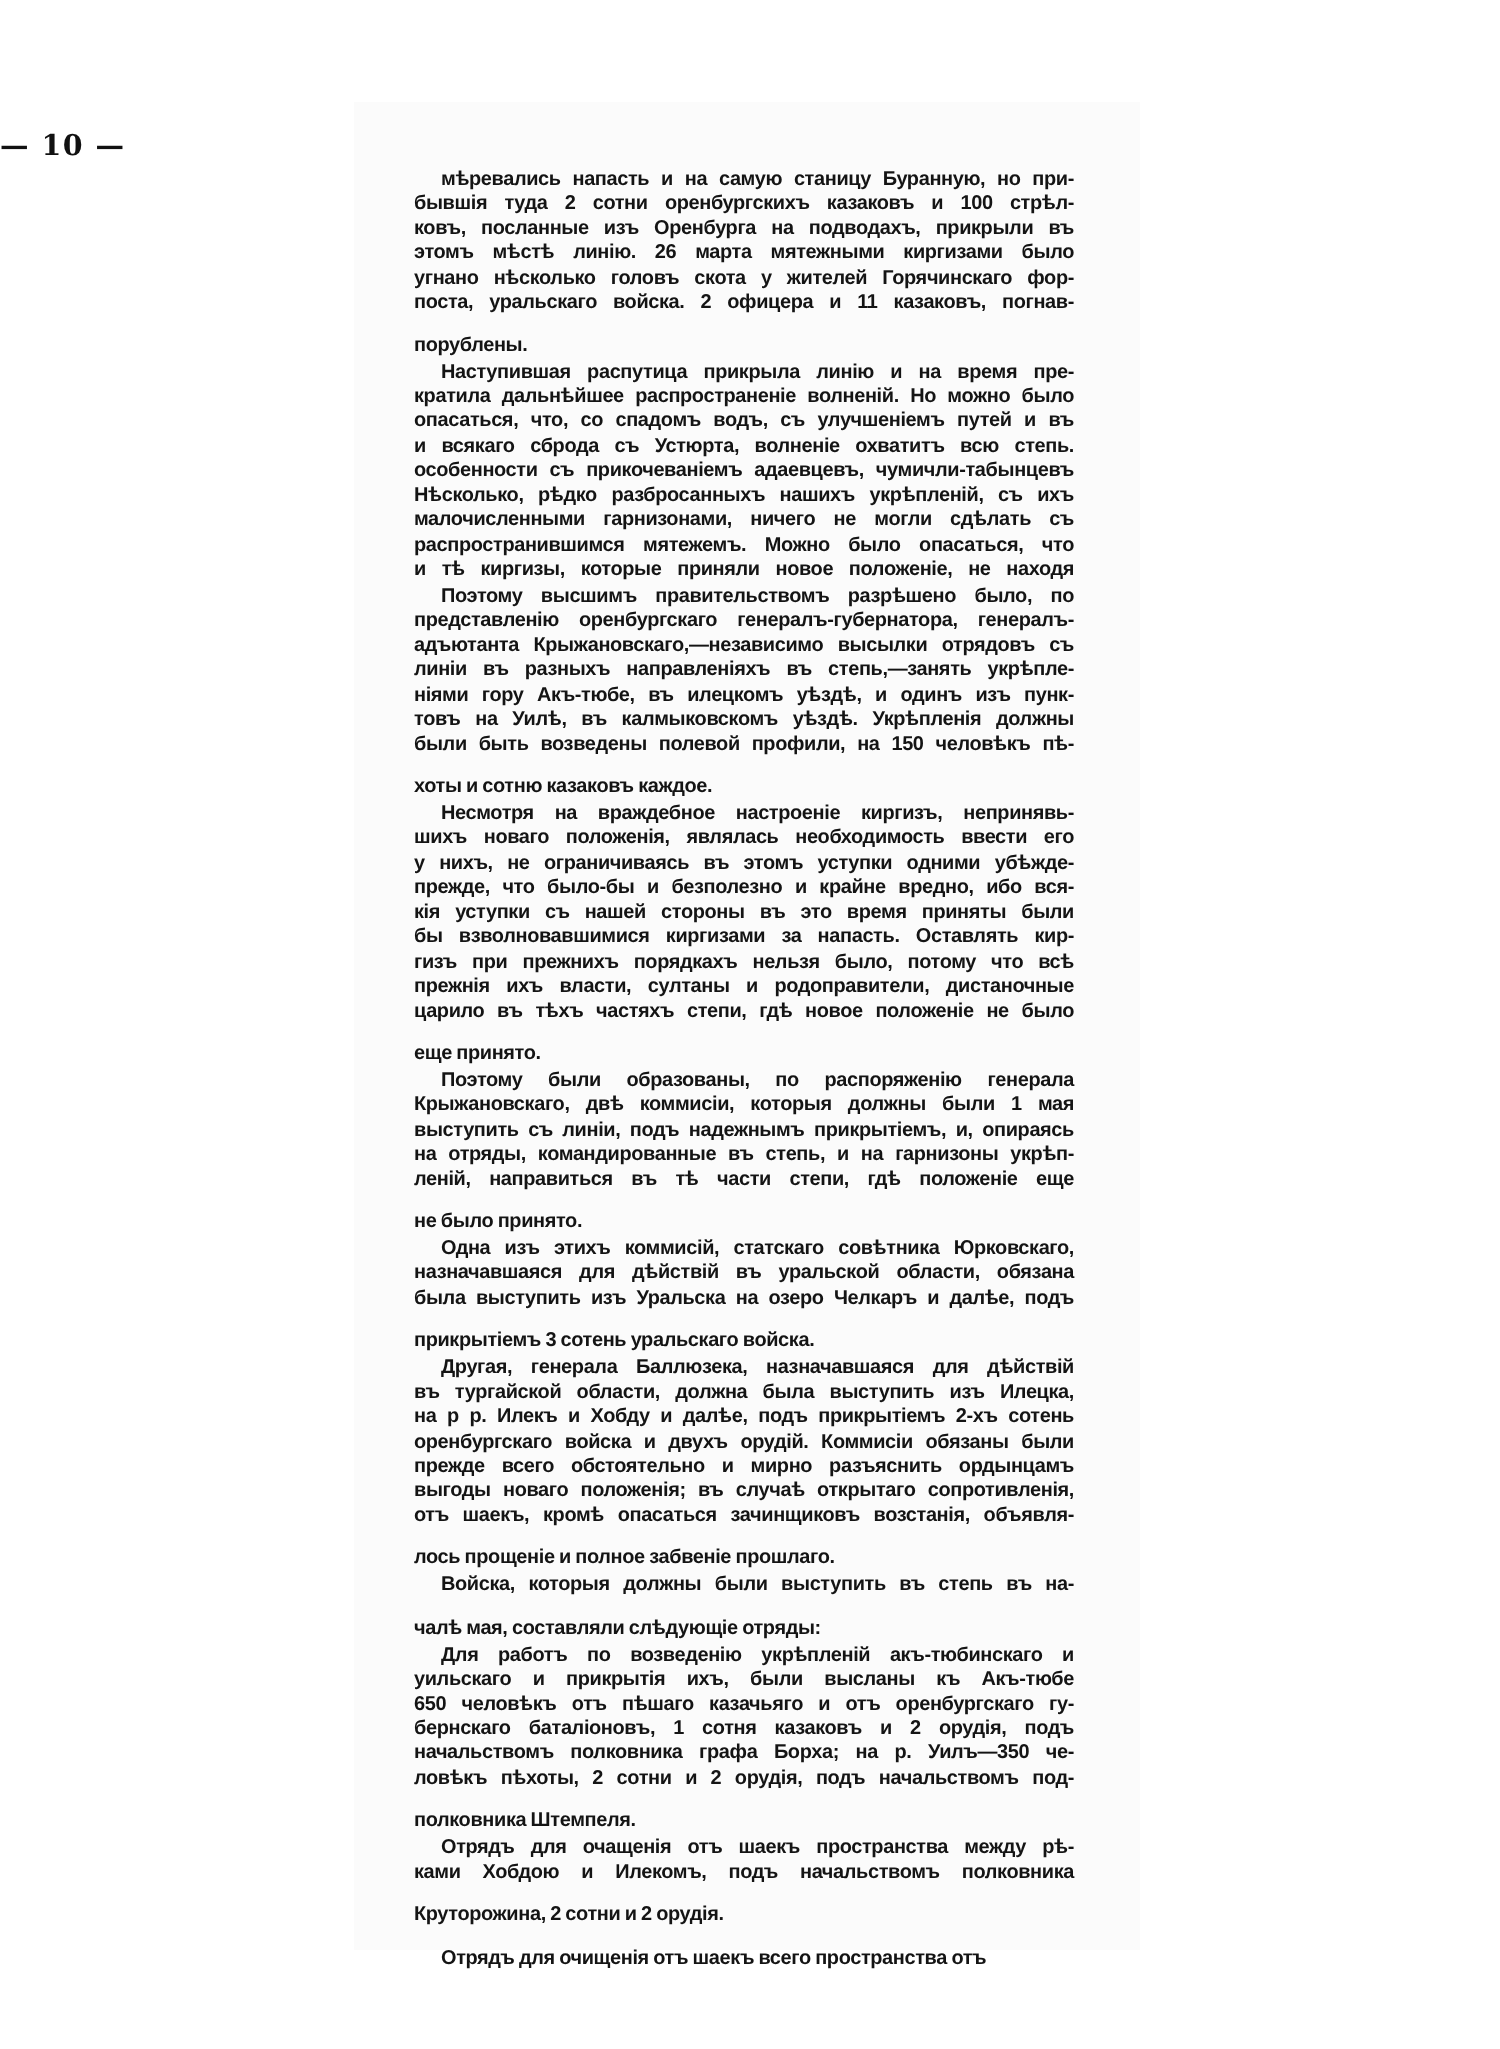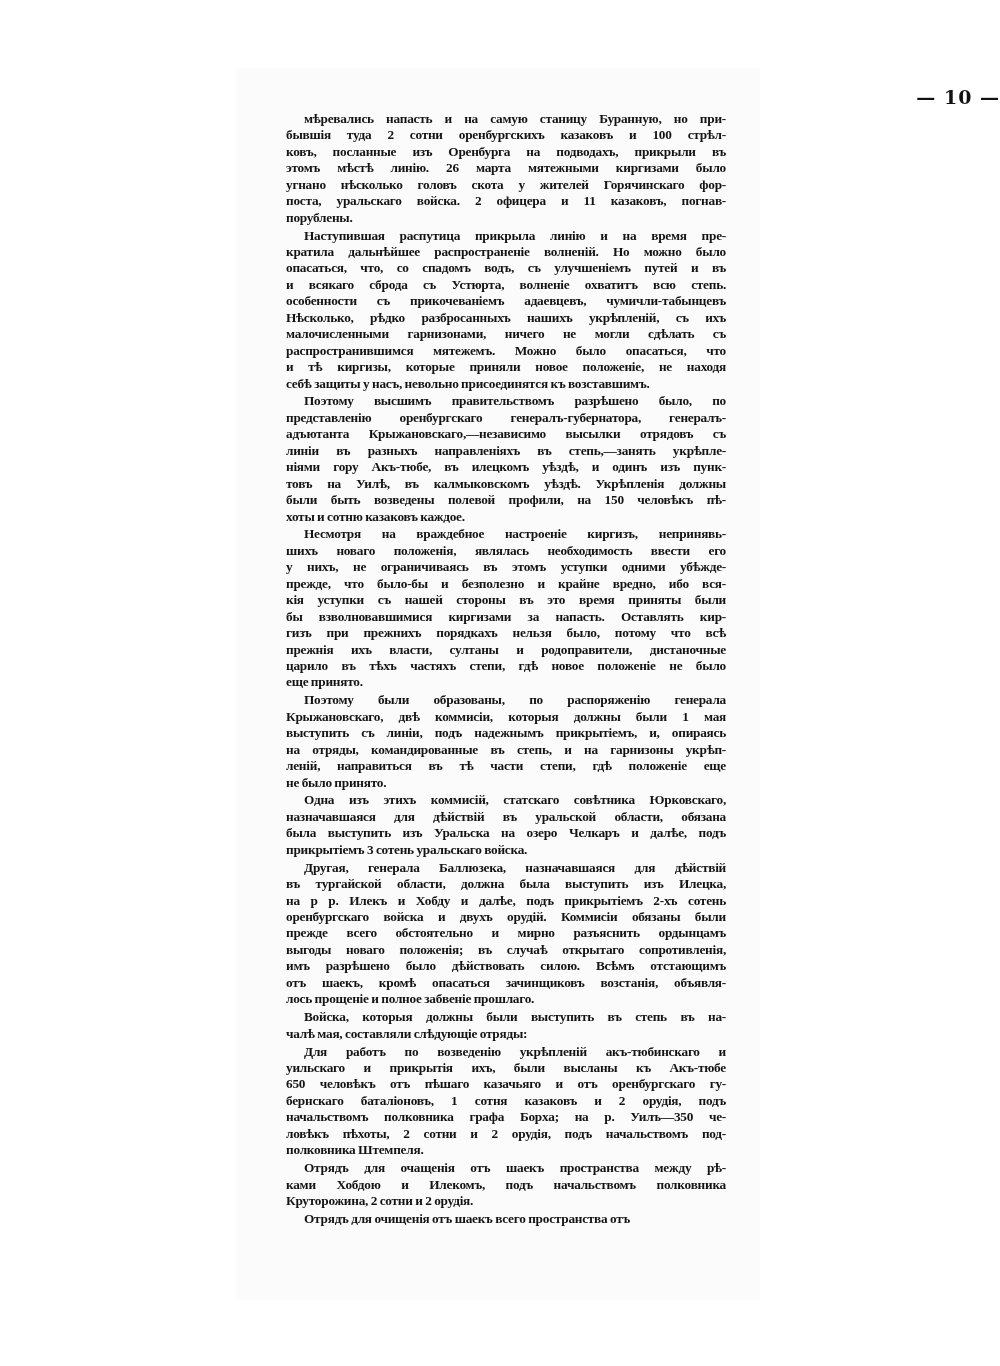--- a/index.html
+++ b/index.html
@@ -2,35 +2,35 @@
 <html><head>
 <meta charset="utf-8">
 <style>
   html, body { margin: 0; padding: 0; background: #ffffff; }
   body { width: 1000px; height: 1366px; position: relative; overflow: hidden; }
   .sheet {
     position: absolute; left: 236px; top: 68px; width: 524px; height: 1232px;
     background: #fbfbfb;
   }
   .page-number {
-    position: absolute; left: 0; width: 1000px; top: 86px; text-align: right;
+    position: absolute; left: 0; width: 1000px; top: 86px; text-align: left;
     font-family: "DejaVu Serif", serif; font-weight: bold; font-size: 19px;
     color: #111; letter-spacing: 1px;
   }
   .text {
-    position: absolute; left: 286px; top: 111px; width: 440px;
-    font-family: Liberation Serif, serif; font-weight: bold; font-size: 13.3px;
+    position: absolute; left: 276px; top: 111px; width: 440px;
+    font-family: Liberation Sans, sans-serif; font-weight: bold; font-size: 13.3px;
     color: #141414;
   }
   .line {
     display: block; height: 16.45px; line-height: 16.45px;
     text-align: justify; text-align-last: justify; white-space: nowrap;
     overflow: visible; word-spacing: -0.5px; letter-spacing: -0.25px;
   }
-  .line.last { text-align-last: left; }
+  .line.last { text-align-last: left; margin-top: 12px; }
   .line.indent { padding-left: 18px; }
   .para { margin: 0 0 1.5px 0; }
 </style>
 </head>
 <body>
 
 <div class="sheet"></div>
 
 <div class="page-number">— 10 —</div>
 
@@ -47,21 +47,20 @@
     <div class="para">
       <span class="line indent">Наступившая распутица прикрыла линію и на время пре-</span>
       <span class="line">кратила дальнѣйшее распространеніе волненій. Но можно было</span>
       <span class="line">опасаться, что, со спадомъ водъ, съ улучшеніемъ путей и въ</span>
       <span class="line">и всякаго сброда съ Устюрта, волненіе охватитъ всю степь.</span>
       <span class="line">особенности съ прикочеваніемъ адаевцевъ, чумичли-табынцевъ</span>
       <span class="line">Нѣсколько, рѣдко разбросанныхъ нашихъ укрѣпленій, съ ихъ</span>
       <span class="line">малочисленными гарнизонами, ничего не могли сдѣлать съ</span>
       <span class="line">распространившимся мятежемъ. Можно было опасаться, что</span>
       <span class="line">и тѣ киргизы, которые приняли новое положеніе, не находя</span>
-      <span class="line last">себѣ защиты у насъ, невольно присоединятся къ возставшимъ.</span>
     </div>
     <div class="para">
       <span class="line indent">Поэтому высшимъ правительствомъ разрѣшено было, по</span>
       <span class="line">представленію оренбургскаго генералъ-губернатора, генералъ-</span>
       <span class="line">адъютанта Крыжановскаго,—независимо высылки отрядовъ съ</span>
       <span class="line">линіи въ разныхъ направленіяхъ въ степь,—занять укрѣпле-</span>
       <span class="line">ніями гору Акъ-тюбе, въ илецкомъ уѣздѣ, и одинъ изъ пунк-</span>
       <span class="line">товъ на Уилѣ, въ калмыковскомъ уѣздѣ. Укрѣпленія должны</span>
       <span class="line">были быть возведены полевой профили, на 150 человѣкъ пѣ-</span>
       <span class="line last">хоты и сотню казаковъ каждое.</span>
@@ -92,21 +91,20 @@
       <span class="line">была выступить изъ Уральска на озеро Челкаръ и далѣе, подъ</span>
       <span class="line last">прикрытіемъ 3 сотень уральскаго войска.</span>
     </div>
     <div class="para">
       <span class="line indent">Другая, генерала Баллюзека, назначавшаяся для дѣйствій</span>
       <span class="line">въ тургайской области, должна была выступить изъ Илецка,</span>
       <span class="line">на р р. Илекъ и Хобду и далѣе, подъ прикрытіемъ 2-хъ сотень</span>
       <span class="line">оренбургскаго войска и двухъ орудій. Коммисіи обязаны были</span>
       <span class="line">прежде всего обстоятельно и мирно разъяснить ордынцамъ</span>
       <span class="line">выгоды новаго положенія; въ случаѣ открытаго сопротивленія,</span>
-      <span class="line">имъ разрѣшено было дѣйствовать силою. Всѣмъ отстающимъ</span>
       <span class="line">отъ шаекъ, кромѣ опасаться зачинщиковъ возстанія, объявля-</span>
       <span class="line last">лось прощеніе и полное забвеніе прошлаго.</span>
     </div>
     <div class="para">
       <span class="line indent">Войска, которыя должны были выступить въ степь въ на-</span>
       <span class="line last">чалѣ мая, составляли слѣдующіе отряды:</span>
     </div>
     <div class="para">
       <span class="line indent">Для работъ по возведенію укрѣпленій акъ-тюбинскаго и</span>
       <span class="line">уильскаго и прикрытія ихъ, были высланы къ Акъ-тюбе</span>

